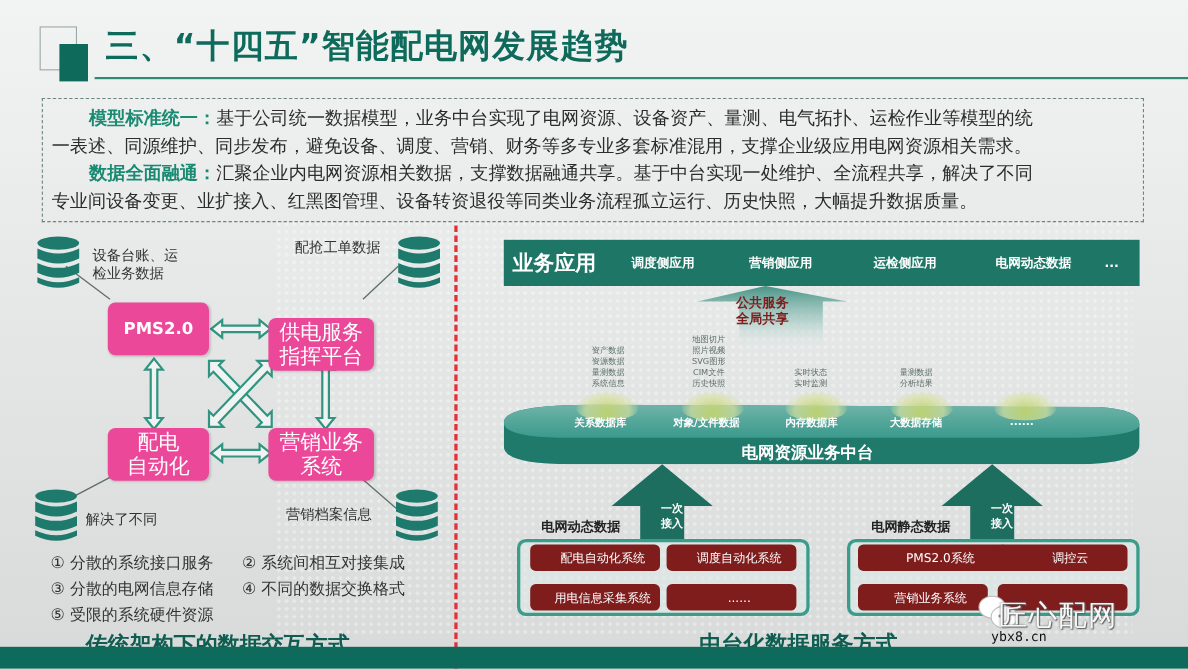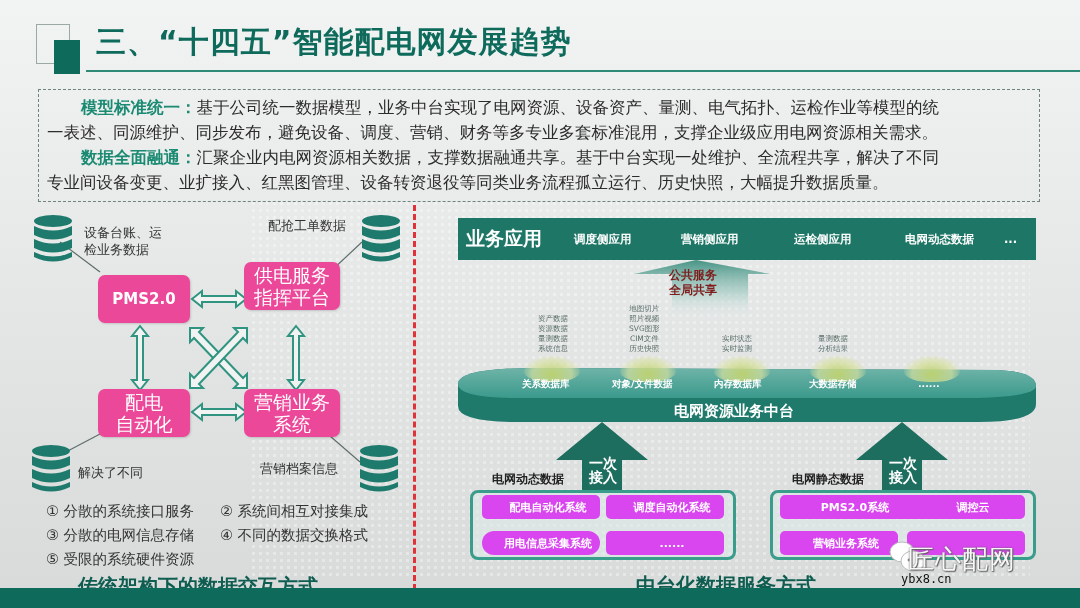--- a/index.html
+++ b/index.html
@@ -100,25 +100,25 @@
     background: radial-gradient(ellipse at 50% 70%, rgba(190,210,110,0.95) 0%, rgba(215,225,160,0.7) 50%, rgba(235,238,210,0.0) 78%);
   }
   .group-label {
     position: absolute; font-size: 12px; font-weight: bold; color: #222; white-space: nowrap;
   }
   .group-box {
     position: absolute; border: 3px solid #3a9c8a; border-radius: 8px;
     background: rgba(220,235,232,0.55);
   }
   .sys {
-    position: absolute; background: #d946ef; color: #fff; border-radius: 5px;
-    font-size: 11px; font-weight: bold; display: flex; align-items: center; justify-content: center; padding-left: 14px;
+    position: absolute; background: #7f1d1d; color: #fff; border-radius: 5px;
+    font-size: 11px; font-weight: normal; display: flex; align-items: center; justify-content: center; padding-left: 14px;
   }
   .up-arrow-text {
-    position: absolute; color: #fff; font-size: 14px; font-weight: bold; text-align: right; line-height: 14px;
+    position: absolute; color: #fff; font-size: 10px; font-weight: bold; text-align: right; line-height: 14px; margin-left: 12px;
   }
   .footer-bar {
     position: absolute; left: 0; top: 588px; width: 1080px; height: 20px; background: #0e6b5c;
   }
   .watermark {
     position: absolute; left: 908px; top: 542px; font-size: 26px; color: rgba(255,255,255,0.95);
     text-shadow: 0 0 2px #555, 1px 1px 1px #666; letter-spacing: 1px; white-space: nowrap;
   }
   .watermark-url {
     position: absolute; left: 901px; top: 572px; font-family: "DejaVu Sans Mono", monospace;
@@ -200,21 +200,21 @@
 
 <div class="db-label" style="left:84px;top:224px;">
   <div>设备台账、运</div>
   <div>检业务数据</div>
 </div>
 <div class="db-label" style="left:268px;top:217px;">配抢工单数据</div>
 <div class="db-label" style="left:78px;top:464px;">解决了不同</div>
 <div class="db-label" style="left:260px;top:460px;">营销档案信息</div>
 
 <div class="node pms" style="left:98px;top:275px;width:92px;height:48px;">PMS2.0</div>
-<div class="node" style="left:244px;top:262px;width:96px;height:48px;flex-direction:column;">
+<div class="node" style="left:244px;top:289px;width:96px;height:48px;flex-direction:column;">
   <span>供电服务</span>
   <span>指挥平台</span>
 </div>
 <div class="node" style="left:98px;top:389px;width:92px;height:48px;flex-direction:column;">
   <span>配电</span>
   <span>自动化</span>
 </div>
 <div class="node" style="left:244px;top:389px;width:96px;height:48px;flex-direction:column;">
   <span>营销业务</span>
   <span>系统</span>
@@ -310,21 +310,21 @@
 </svg>
 <div class="up-arrow-text" style="left:889px;top:456px;">
   <div>一次</div>
   <div>接入</div>
 </div>
 
 <div class="group-label" style="left:492px;top:471px;">电网动态数据</div>
 <div class="group-box" style="left:470px;top:490px;width:266px;height:70px;"></div>
 <div class="sys" style="left:482px;top:495px;width:118px;height:24px;">配电自动化系统</div>
 <div class="sys" style="left:606px;top:495px;width:118px;height:24px;">调度自动化系统</div>
-<div class="sys" style="left:482px;top:531px;width:118px;height:24px;border-radius:12px;">用电信息采集系统</div>
+<div class="sys" style="left:482px;top:531px;width:118px;height:24px;">用电信息采集系统</div>
 <div class="sys" style="left:606px;top:531px;width:118px;height:24px;">......</div>
 
 <div class="group-label" style="left:792px;top:471px;">电网静态数据</div>
 <div class="group-box" style="left:770px;top:490px;width:266px;height:70px;"></div>
 <div class="sys" style="left:780px;top:495px;width:136px;height:24px;">PMS2.0系统</div>
 <div class="sys" style="left:907px;top:495px;width:118px;height:24px;">调控云</div>
 <div class="sys" style="left:780px;top:531px;width:118px;height:24px;">营销业务系统</div>
 <div class="sys" style="left:907px;top:531px;width:118px;height:24px;"></div>
 
 <div class="section-caption" style="left:636px;top:572px;">中台化数据服务方式</div>

